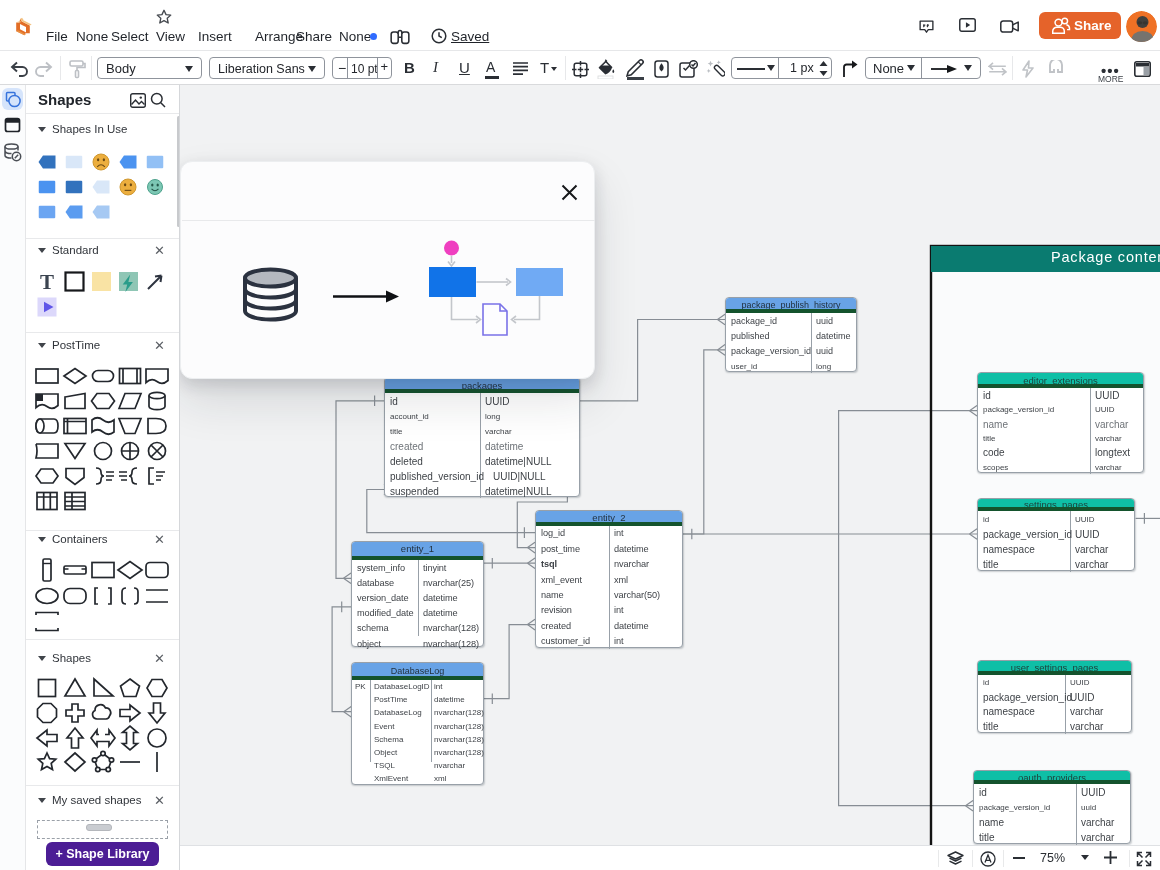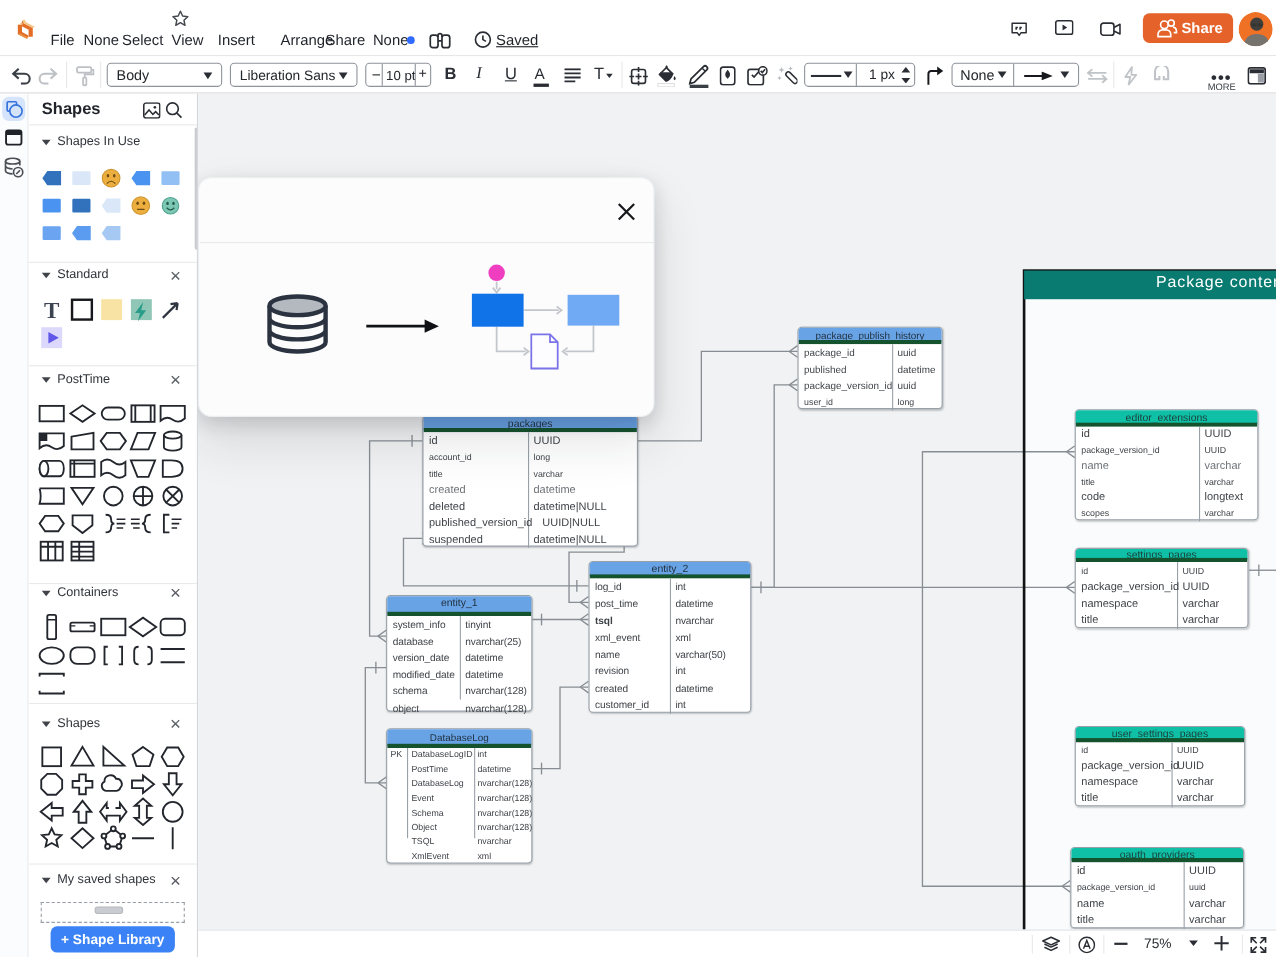--- a/index.html
+++ b/index.html
@@ -378,21 +378,21 @@
       <circle cx="77" cy="668.5" r="2.2" fill="#fff" stroke="#23272d" stroke-width="1.7"></circle>
       <circle cx="85.5" cy="675" r="2.2" fill="#fff" stroke="#23272d" stroke-width="1.7"></circle>
       <circle cx="82.2" cy="684.5" r="2.2" fill="#fff" stroke="#23272d" stroke-width="1.7"></circle>
       <circle cx="71.8" cy="684.5" r="2.2" fill="#fff" stroke="#23272d" stroke-width="1.7"></circle>
       <circle cx="68.5" cy="675" r="2.2" fill="#fff" stroke="#23272d" stroke-width="1.7"></circle>
       <path d="M94 677 h20" stroke="#23272d" stroke-width="1.7"></path>
       <path d="M131 667 v20" stroke="#23272d" stroke-width="1.7"></path>
     </svg>
 <div style="position:absolute;left:11px;top:735px;width:131px;height:19px;border:1.5px dashed #9aa0a8"></div>
 <div style="position:absolute;left:60px;top:739px;width:26px;height:7px;border-radius:3px;background:#c9ccd1;border:1px solid #b4b7bc"></div>
-<div style="position:absolute;left:20px;top:757px;width:113px;height:24px;border-radius:6px;background:#3b82f6;color:#fff;font-size:12.5px;font-weight:700;text-align:center;line-height:24px">+ Shape Library</div>
+<div style="position:absolute;left:20px;top:757px;width:113px;height:24px;border-radius:6px;background:#4c1d95;color:#fff;font-size:12.5px;font-weight:700;text-align:center;line-height:24px">+ Shape Library</div>
 </div>
 <div id="canvas">
     <div id="world">
   <div id="container-bd"></div>
   <svg id="connsvg" width="1160" height="870" fill="none">
         <g stroke="#878d94" stroke-width="1.2" fill="none">
           <path d="M384 400.8 H336 V578.3 H351"></path>
           <path d="M374.6 395.5 V406.1"></path>
           <path d="M343.5 578.3 L351.0 573.0 M343.5 578.3 L351.0 583.5999999999999"></path>
           <path d="M384 489.5 H366.8 V532.6 H535"></path>

